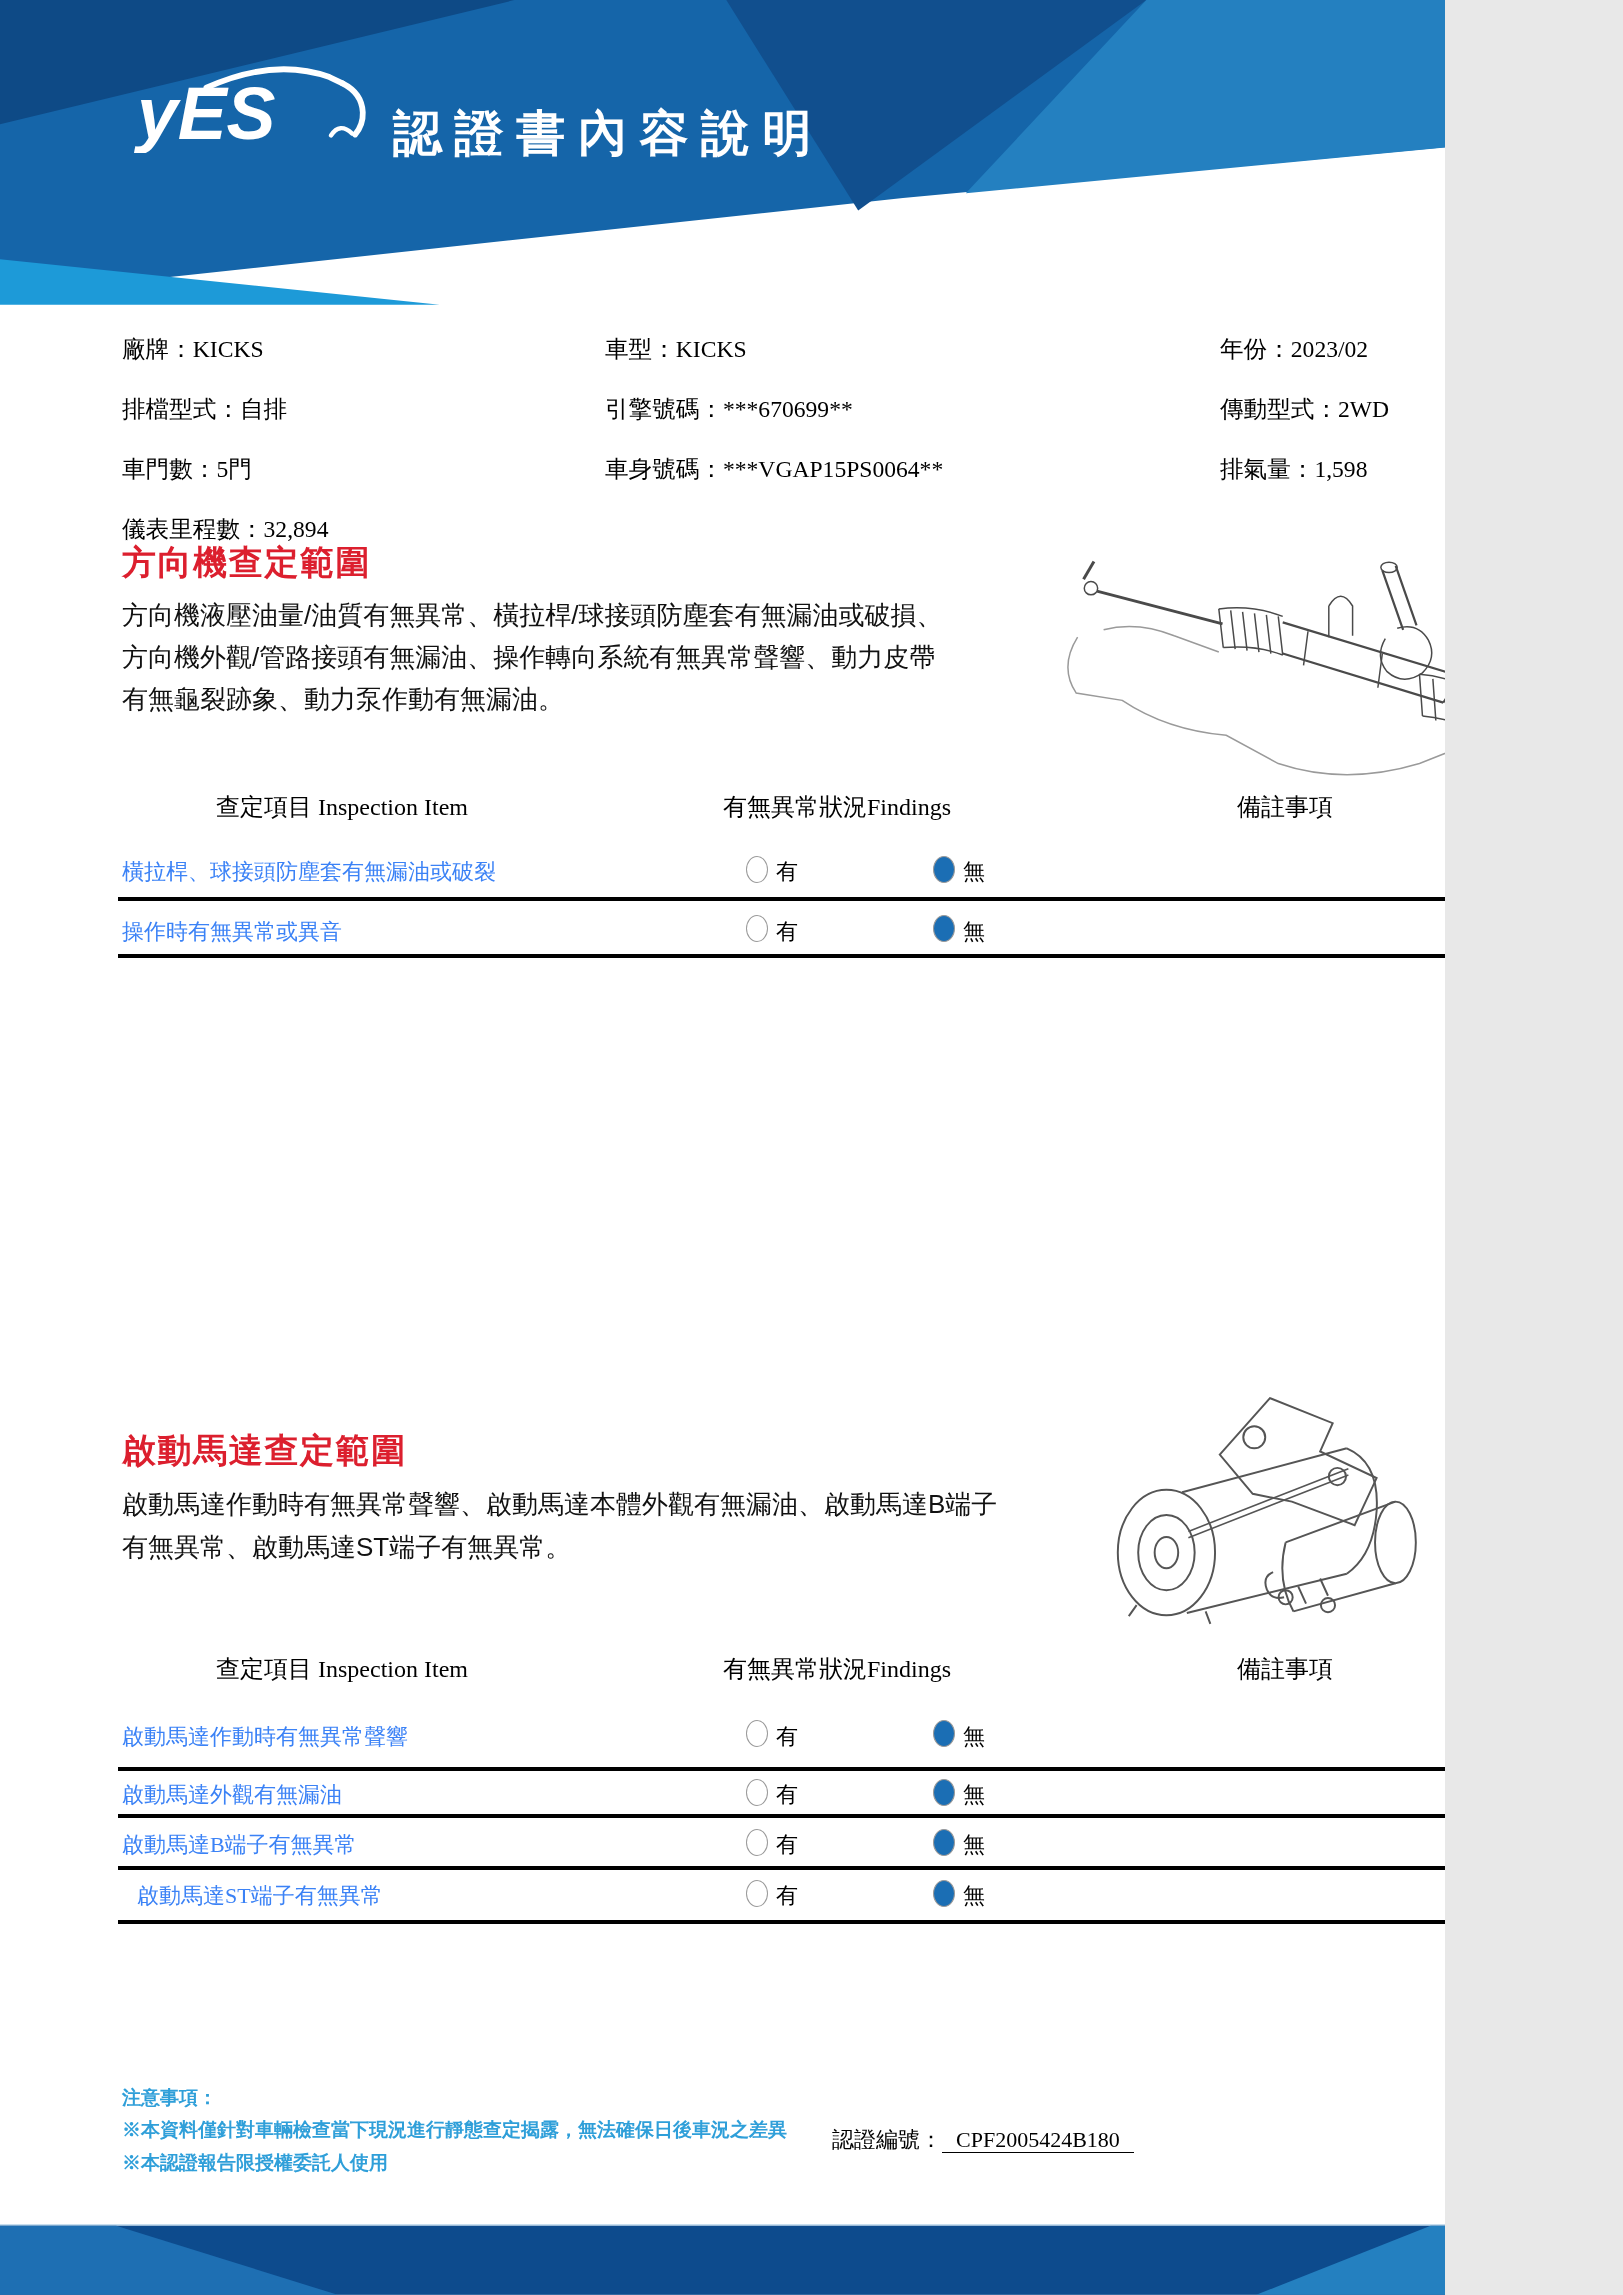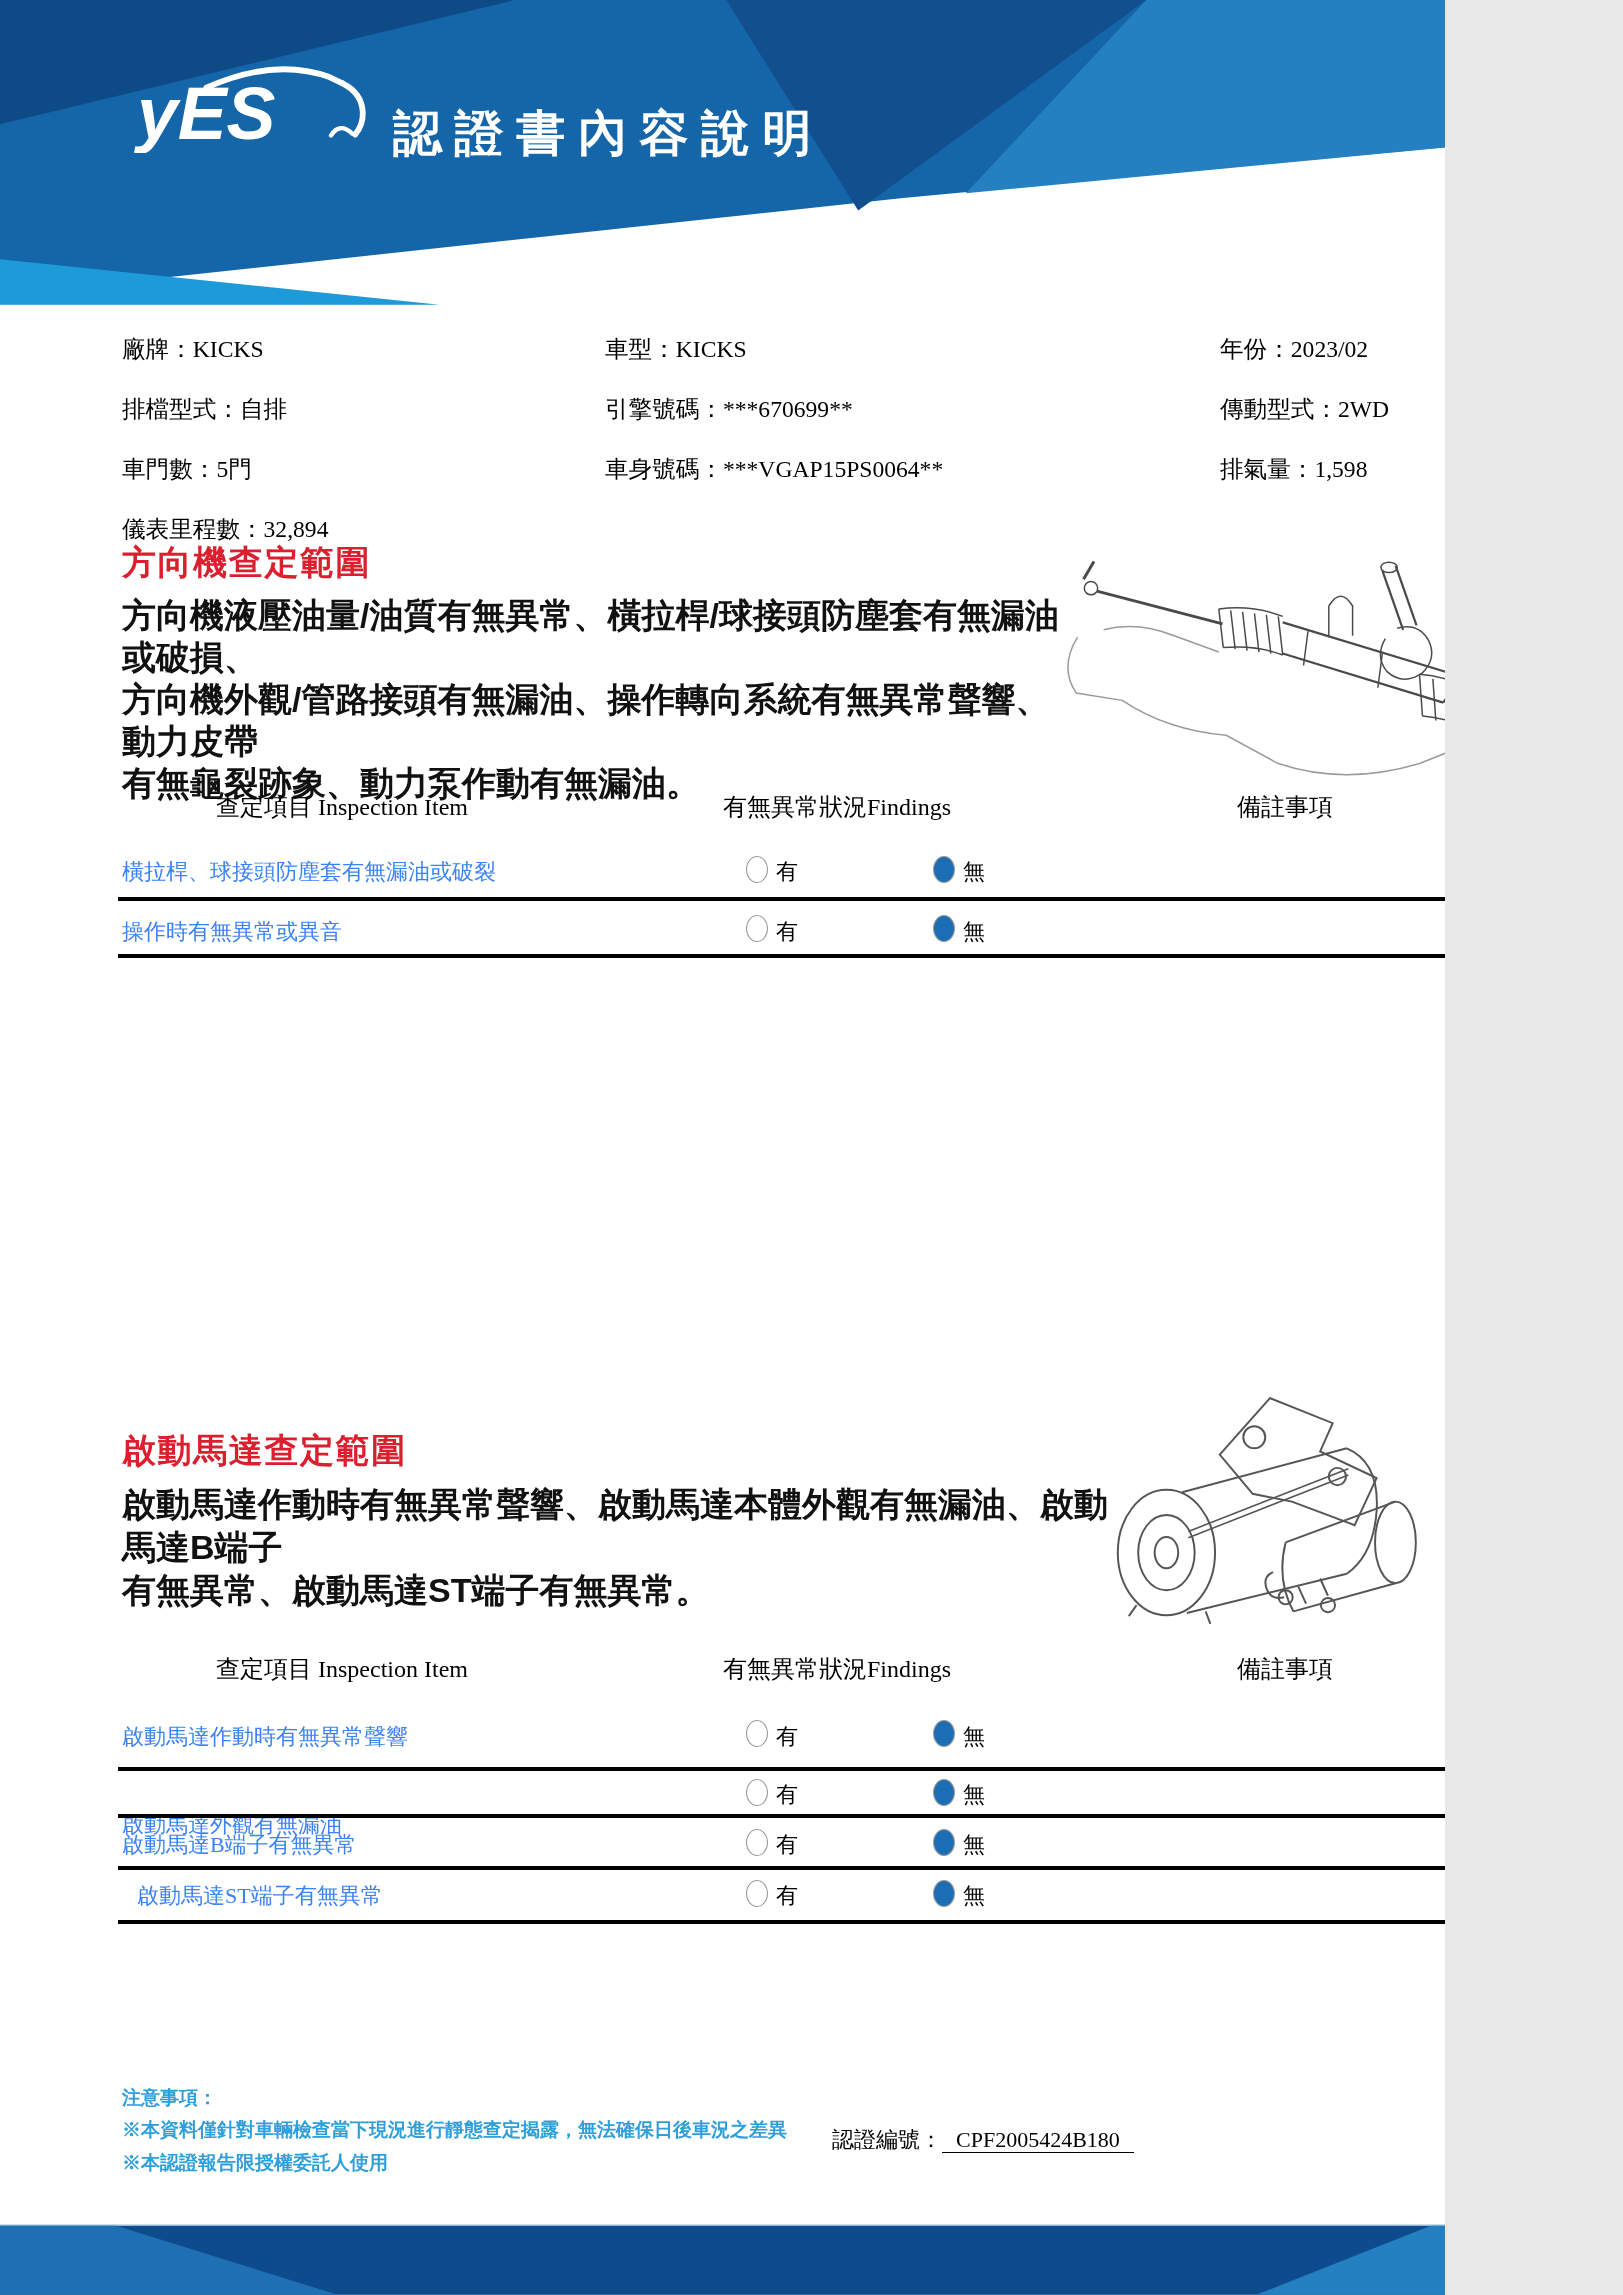--- a/index.html
+++ b/index.html
@@ -10,21 +10,21 @@
   .logo-svg{position:absolute;left:134px;top:61px;}
   .hdr-title{position:absolute;left:393px;top:101px;font-size:49px;font-weight:bold;
              color:#ffffff;letter-spacing:12.6px;}
   
   .info-col{position:absolute;top:319px;line-height:60px;font-family:"Liberation Serif",serif;
             font-size:23.6px;color:#000;}
   .info-col div{white-space:nowrap;}
   
   .sec-title{position:absolute;font-size:34px;font-weight:bold;color:#dc1f2e;
              font-family:"Liberation Sans",sans-serif;letter-spacing:1.6px;}
-  .sec-desc{position:absolute;font-size:34px;font-weight:bold;line-height:42px;color:#111;
+  .sec-desc{position:absolute;font-size:26px;font-weight:normal;line-height:42px;color:#111;
             font-family:"Liberation Sans",sans-serif;}
   .sec-note{position:absolute;font-size:24px;font-weight:bold;color:#111;}
   
   .tbl{position:absolute;left:118px;width:1388px;}
   .th{position:absolute;font-family:"Liberation Serif",serif;font-size:24px;color:#000;white-space:nowrap;}
   .trow-item{position:absolute;font-family:"Liberation Serif",serif;font-size:22px;color:#3b82f6;white-space:nowrap;}
   .radio{position:absolute;width:22px;height:27px;border:1.6px solid #9a9a9a;border-radius:50%;
          background:#fff;box-sizing:border-box;}
   .radio.sel{background:#1b6eb4;}
   .rlabel{position:absolute;font-family:"Liberation Serif",serif;font-size:22px;color:#000;}
@@ -178,21 +178,21 @@
       <span class="trow-item" style="left:3.9px;top:77px;">啟動馬達作動時有無異常聲響</span>
       <span class="radio" style="left:628px;top:75px;"></span>
       <span class="rlabel" style="left:658px;top:77px;">有</span>
       <span class="radio sel" style="left:815px;top:75px;"></span>
       <span class="rlabel" style="left:845px;top:77px;">無</span>
       <span class="trow-item" style="left:1123px;top:77px;"></span>
     </div>
     <div class="sep" style="top:122px;"></div>
 
     <div>
-      <span class="trow-item" style="left:3.9px;top:135px;margin-top:30px;">啟動馬達外觀有無漏油</span>
+      <span class="trow-item" style="left:3.9px;top:135px;">啟動馬達外觀有無漏油</span>
       <span class="radio" style="left:628px;top:134px;"></span>
       <span class="rlabel" style="left:658px;top:135px;">有</span>
       <span class="radio sel" style="left:815px;top:134px;"></span>
       <span class="rlabel" style="left:845px;top:135px;">無</span>
       <span class="trow-item" style="left:1123px;top:135px;"></span>
     </div>
     <div class="sep" style="top:169px;"></div>
 
     <div>
       <span class="trow-item" style="left:3.9px;top:185px;">啟動馬達B端子有無異常</span>

